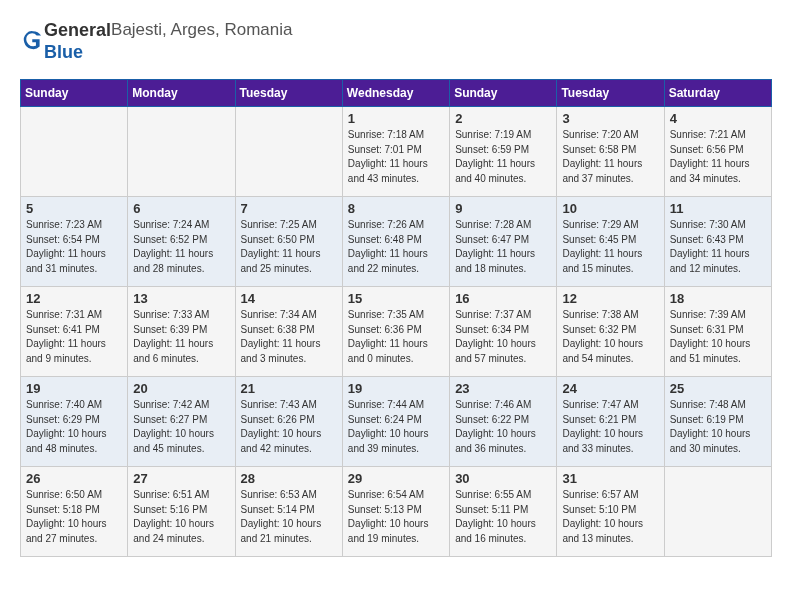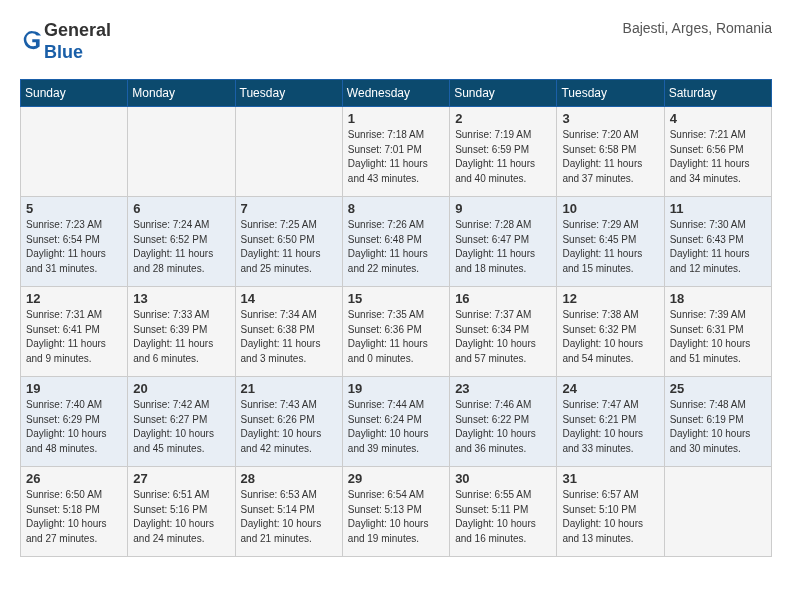--- a/index.html
+++ b/index.html
@@ -5,21 +5,20 @@
     * { margin: 0; padding: 0; box-sizing: border-box; }
     body {
       font-family: Arial, sans-serif;
       background: #fff;
       width: 792px;
       min-height: 612px;
       padding: 20px;
     }
     .header {
       display: flex;
-      justify-content: space-between;
       align-items: flex-start;
       margin-bottom: 16px;
     }
     .logo {
       display: flex;
       align-items: center;
     }
     .logo-text {
       font-size: 18px;
       font-weight: bold;
@@ -35,33 +34,33 @@
     .title-block {
       text-align: right;
     }
     .month-title {
       font-size: 36px;
       font-weight: bold;
       color: #333;
       line-height: 1.1;
     }
     .location {
-      font-size: 14px;
+      font-size: 17px;
       color: #555;
     }
     table {
       width: 100%;
       border-collapse: collapse;
       table-layout: fixed;
     }
     thead th {
-      background-color: #0c4a6e;
+      background-color: #4c1d95;
       color: #fff;
       font-size: 12px;
-      font-weight: normal;
+      font-weight: bold;
       padding: 6px 4px;
       text-align: left;
       border: 1px solid #1a5fa8;
     }
     tbody tr {
       vertical-align: top;
     }
     tbody td {
       border: 1px solid #ccc;
       padding: 4px 5px;

